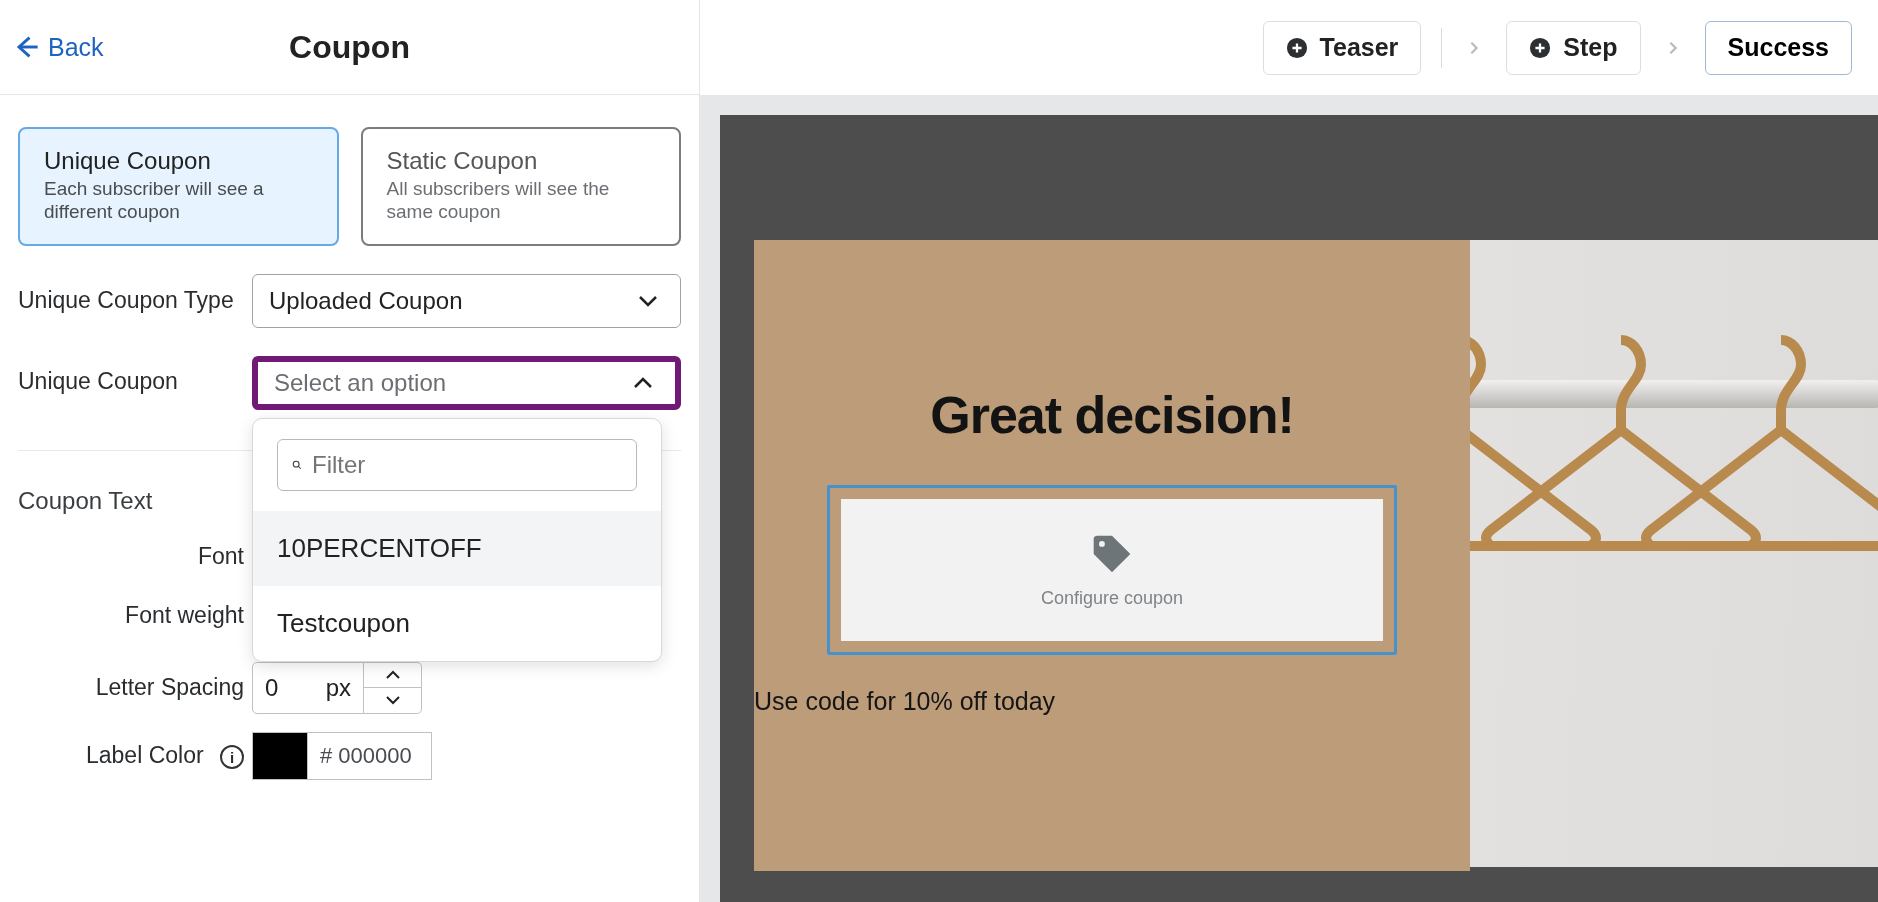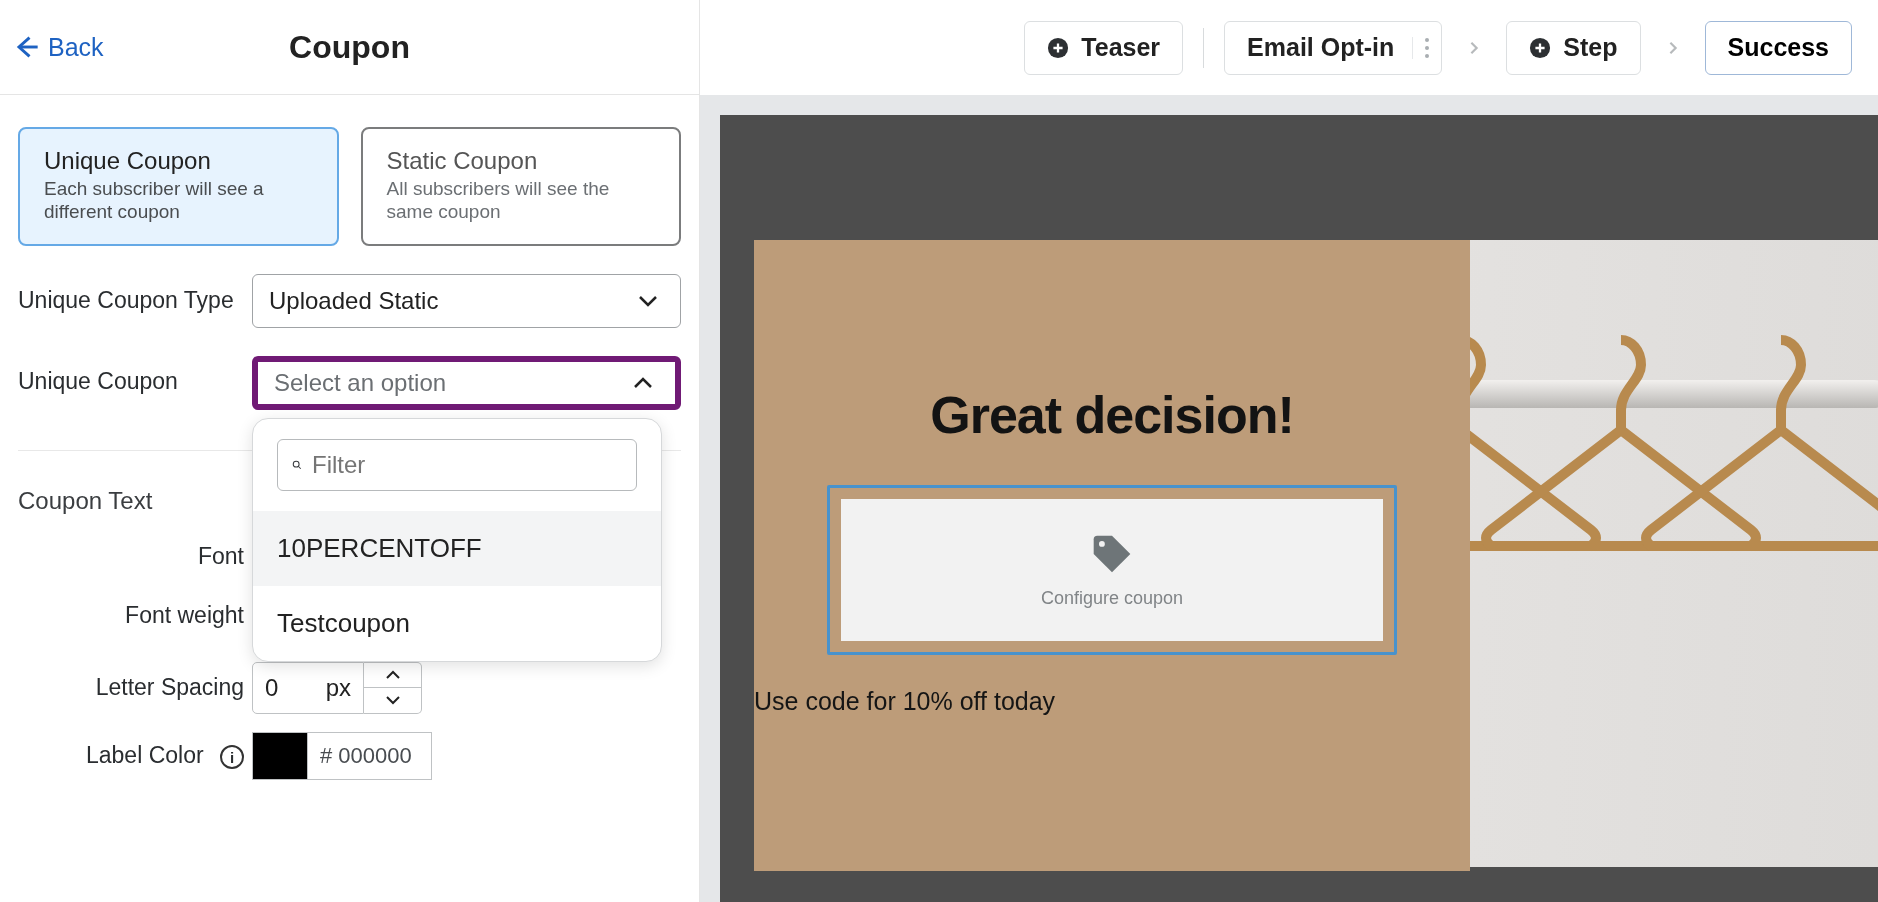--- a/index.html
+++ b/index.html
@@ -29,21 +29,21 @@
   .form-row .label { width: 234px; font-size: 23px; color: #2a2d30; padding-right: 8px; }
   .form-row .control { flex: 1; }
 
   .select-box { height: 54px; border: 1.5px solid #a0a3a6; border-radius: 6px; display: flex; align-items: center; justify-content: space-between; padding: 0 20px 0 16px; font-size: 24px; color: #222; background: #fff; cursor: pointer; }
   .select-box.open { border: 6px solid #701a75; }
   .select-box .placeholder { color: #6b6f73; }
   .select-box svg { width: 24px; height: 24px; stroke: #222; }
 
   
   .dropdown-wrap { position: relative; }
-  .dropdown-panel { position: absolute; left: 0; top: 62px; width: 410px; background: #fff; border: 1px solid #d6d8da; border-radius: 16px; box-shadow: 0 4px 16px rgba(0,0,0,0.12); z-index: 100; }
+  .dropdown-panel { position: absolute; left: 0; top: 62px; width: 410px; background: #fff; border: 1px solid #d6d8da; border-radius: 10px; box-shadow: 0 4px 16px rgba(0,0,0,0.12); z-index: 100; }
   .dropdown-search-row { padding: 20px 24px; }
   .dropdown-search { height: 52px; width: 100%; border: 1px solid #b7babc; border-radius: 6px; display: flex; align-items: center; padding: 0 14px; gap: 10px; }
   .dropdown-search svg { width: 24px; height: 24px; stroke: #3a3d40; fill: none; }
   .dropdown-search input { border: none; outline: none; font-size: 24px; flex: 1; background: transparent; }
   .dropdown-list { }
   .dropdown-item { padding: 22px 24px; font-size: 26px; color: #222; cursor: pointer; }
   .dropdown-item.hl { background: #f3f4f5; }
 
   
   .section-label { font-size: 24px; color: #3a3d40; padding: 20px 0 0 0; }
@@ -125,21 +125,21 @@
         <div class="card">
           <div class="card-title">Static Coupon</div>
           <div class="card-sub">All subscribers will see the same coupon</div>
         </div>
       </div>
 
       <div class="form-row">
         <div class="label">Unique Coupon Type</div>
         <div class="control">
           <div class="select-box">
-            <span>Uploaded Static</span>
+            <span>Uploaded Coupon</span>
             <svg viewBox="0 0 24 24" fill="none" stroke-width="2.5">
                 <path d="M4 8 L12 16 L20 8"></path>
               </svg>
           </div>
         </div>
       </div>
 
       <div class="form-row" style="align-items:flex-start;">
         <div class="label" style="padding-top:12px;">Unique Coupon</div>
         <div class="control dropdown-wrap">
@@ -230,30 +230,20 @@
   <div class="right-panel">
     <div class="steps-bar">
       <div class="step-btn">
         <svg class="add" viewBox="0 0 24 24">
             <circle cx="12" cy="12" r="11" fill="#2d3033"></circle>
             <path d="M7 12 H17 M12 7 V17" stroke="#fff" stroke-width="2.5"></path>
           </svg>
         <span>Teaser</span>
       </div>
       <div class="divider-v"></div>
-      <div class="step-btn more-split">
-        <span>Email Opt-in</span>
-        <span class="more">
-          <svg width="8" height="22" viewBox="0 0 8 22">
-              <circle cx="4" cy="3" r="2" fill="#a9aeb2"></circle>
-              <circle cx="4" cy="11" r="2" fill="#a9aeb2"></circle>
-              <circle cx="4" cy="19" r="2" fill="#a9aeb2"></circle>
-            </svg>
-        </span>
-      </div>
       <div class="chev">
           <svg viewBox="0 0 10 16">
             <path d="M2 2 L8 8 L2 14"></path>
           </svg>
         </div>
       <div class="step-btn">
         <svg class="add" viewBox="0 0 24 24">
             <circle cx="12" cy="12" r="11" fill="#2d3033"></circle>
             <path d="M7 12 H17 M12 7 V17" stroke="#fff" stroke-width="2.5"></path>
           </svg>

